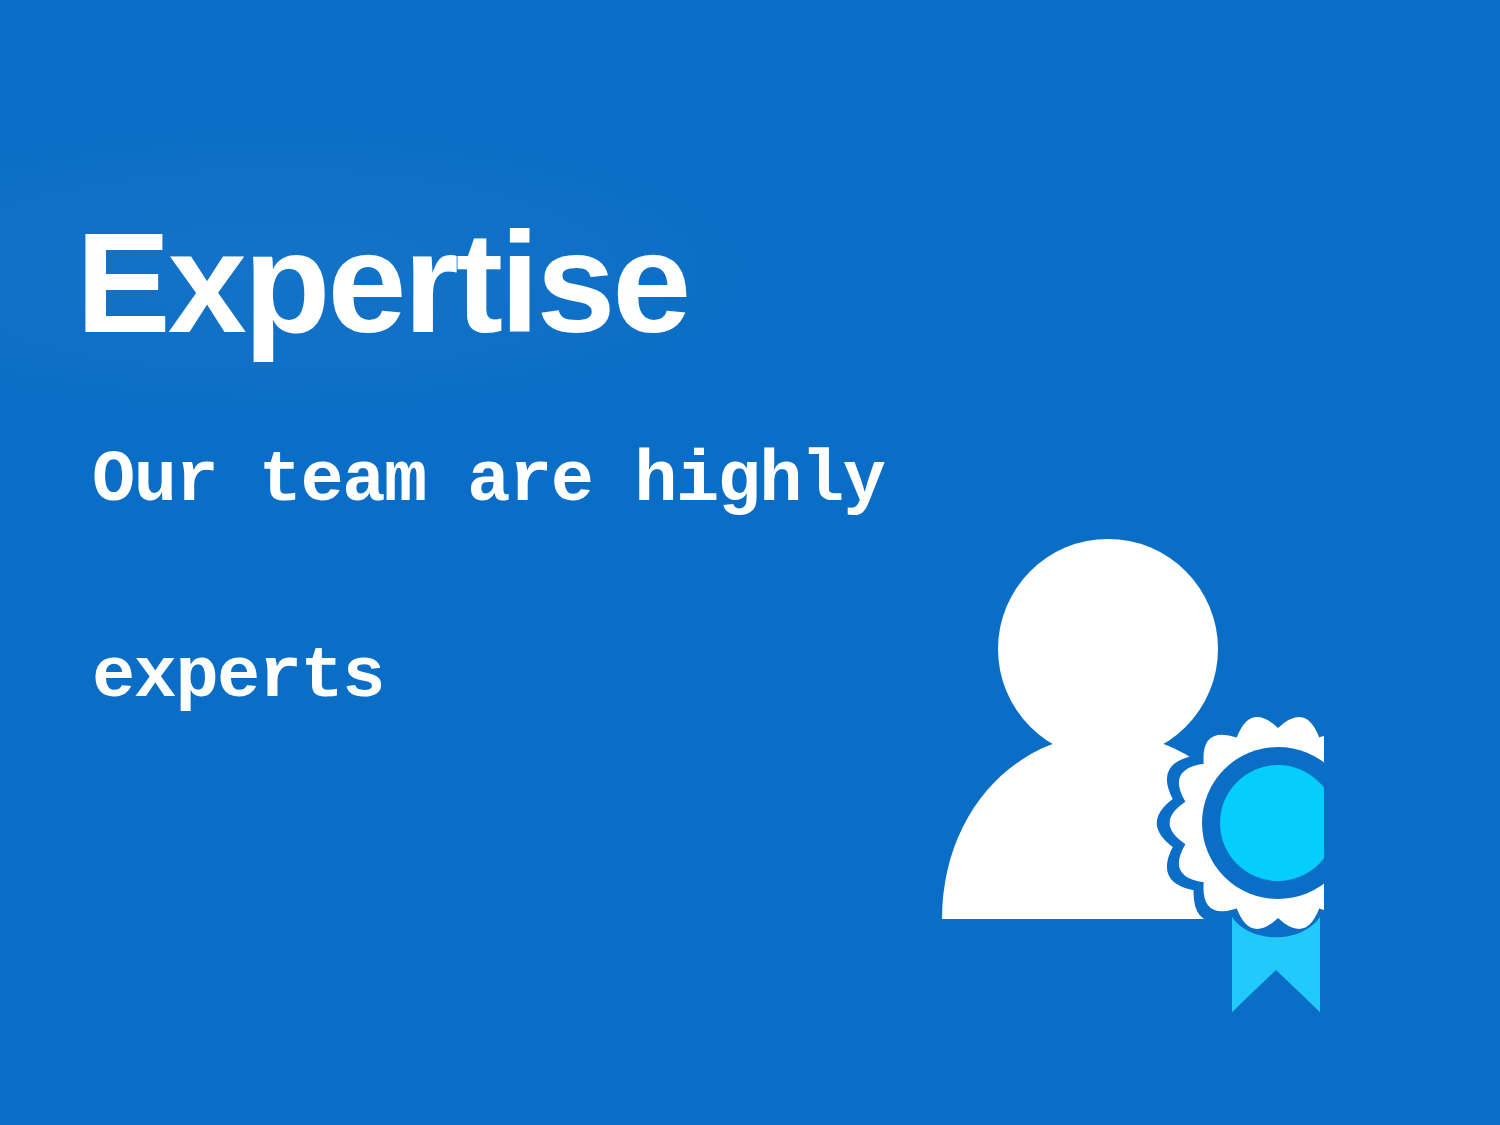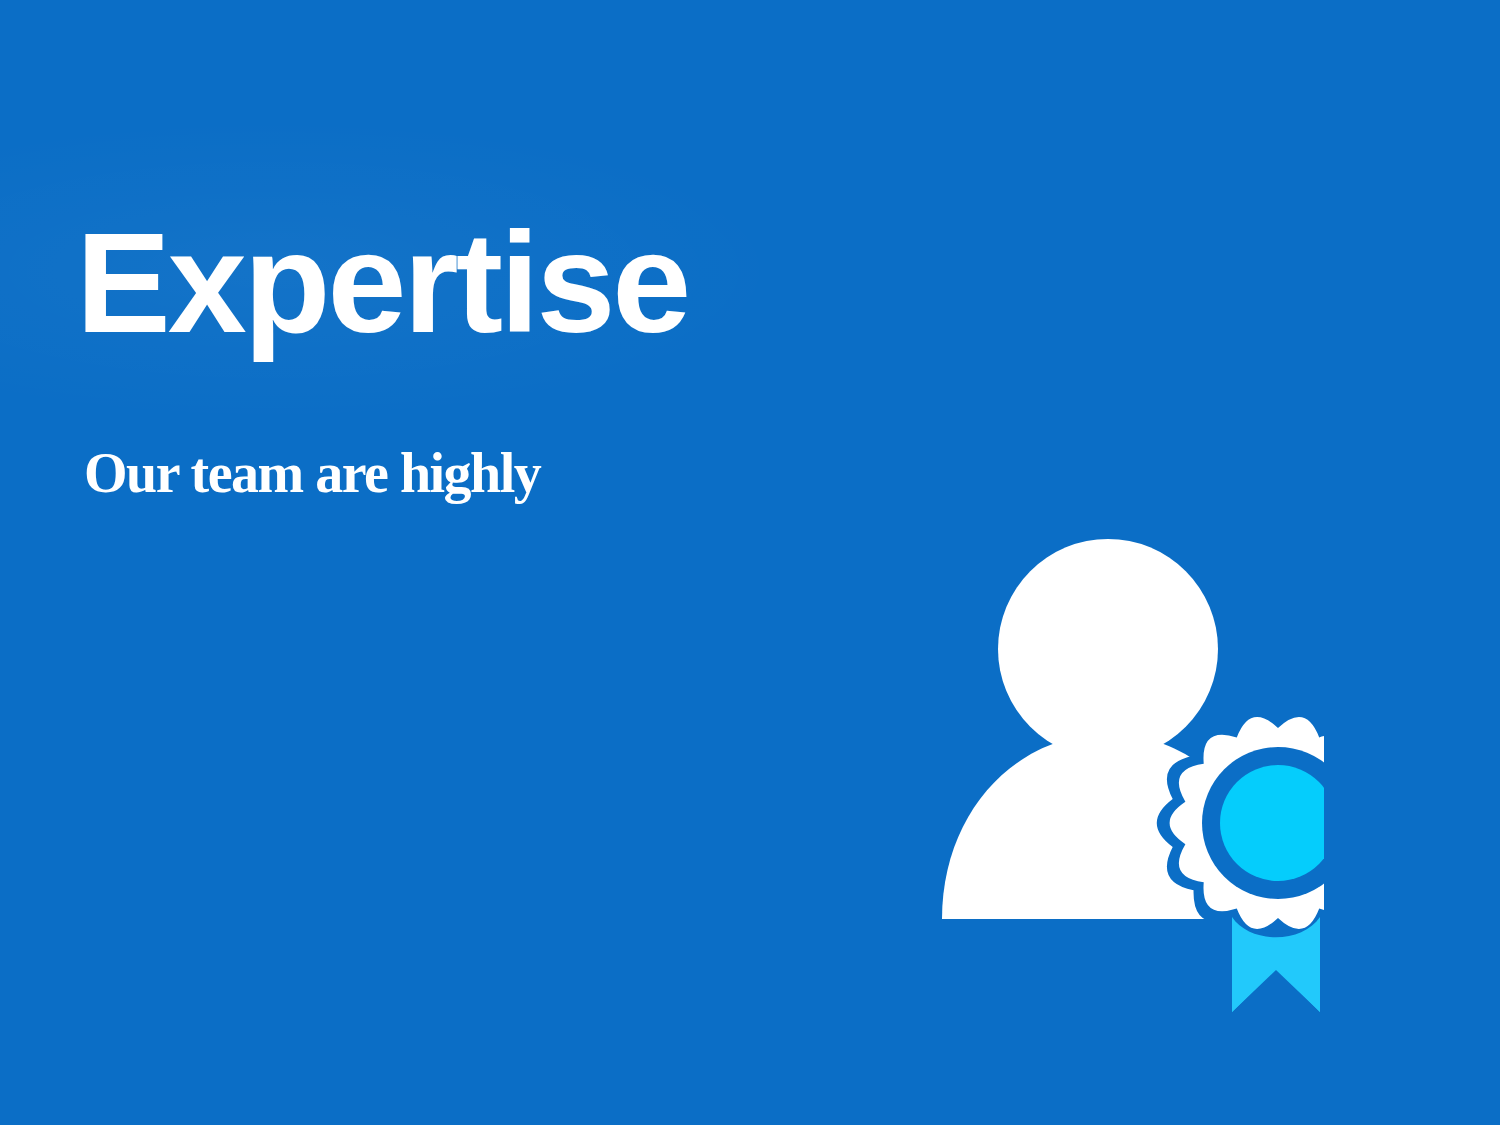--- a/index.html
+++ b/index.html
@@ -43,26 +43,26 @@
     color: #ffffff;
     font-family: "Liberation Sans", sans-serif;
     font-weight: bold;
     font-size: 142px;
     line-height: 1.0;
     letter-spacing: -3px;
     white-space: nowrap;
   }
 
   #subhead {
-    margin: 8px;
+    margin: 16px;
     padding-top: 62px;
     color: #ffffff;
-    font-family: Liberation Serif, serif;
+    font-family: Liberation Mono, monospace;
     font-weight: bold;
-    font-size: 56px;
+    font-size: 72px;
     line-height: 98px;
     letter-spacing: -1.5px;
     max-width: 830px;
   }
 
   #icon-wrap {
     position: absolute;
     left: 920px;
     top: 512px;
     width: 500px;
@@ -77,21 +77,21 @@
 </head>
 <body style="background: rgb(11, 110, 198);">
 
 <div id="slide" style="background: rgb(11, 110, 198);">
 
   <div id="bg-wash"></div>
 
   <div id="text-block">
     <h1 id="headline" style="color: rgb(255, 255, 255);">Expertise</h1>
 
-    <p id="subhead" style="color: rgb(255, 255, 255);"><span>Our team are highly</span><br><br></p>
+    <p id="subhead" style="color: rgb(255, 255, 255);"><span>Our team are highly</span><br><br><span>experts</span></p>
   </div>
 
   <div id="icon-wrap">
     <svg viewBox="0 0 500 520" xmlns="http://www.w3.org/2000/svg" aria-hidden="true">
       <defs>
 
         <clipPath id="cut-badge">
           <path d="M0,0 H500 V520 H0 Z M 358.00 203.00 Q 388.52 177.28 404.86 213.70 Q 443.52 203.76 442.44 243.66 Q 481.58 251.49 463.29 286.97 Q 495.16 311.00 463.29 335.03 Q 481.58 370.51 442.44 378.34 Q 443.52 418.24 404.86 408.30 Q 388.52 444.72 358.00 419.00 Q 327.48 444.72 311.14 408.30 Q 272.48 418.24 273.56 378.34 Q 234.42 370.51 252.71 335.03 Q 220.84 311.00 252.71 286.97 Q 234.42 251.49 273.56 243.66 Q 272.48 203.76 311.14 213.70 Q 327.48 177.28 358.00 203.00 Z" clip-rule="evenodd"></path>
         </clipPath>
       </defs>

